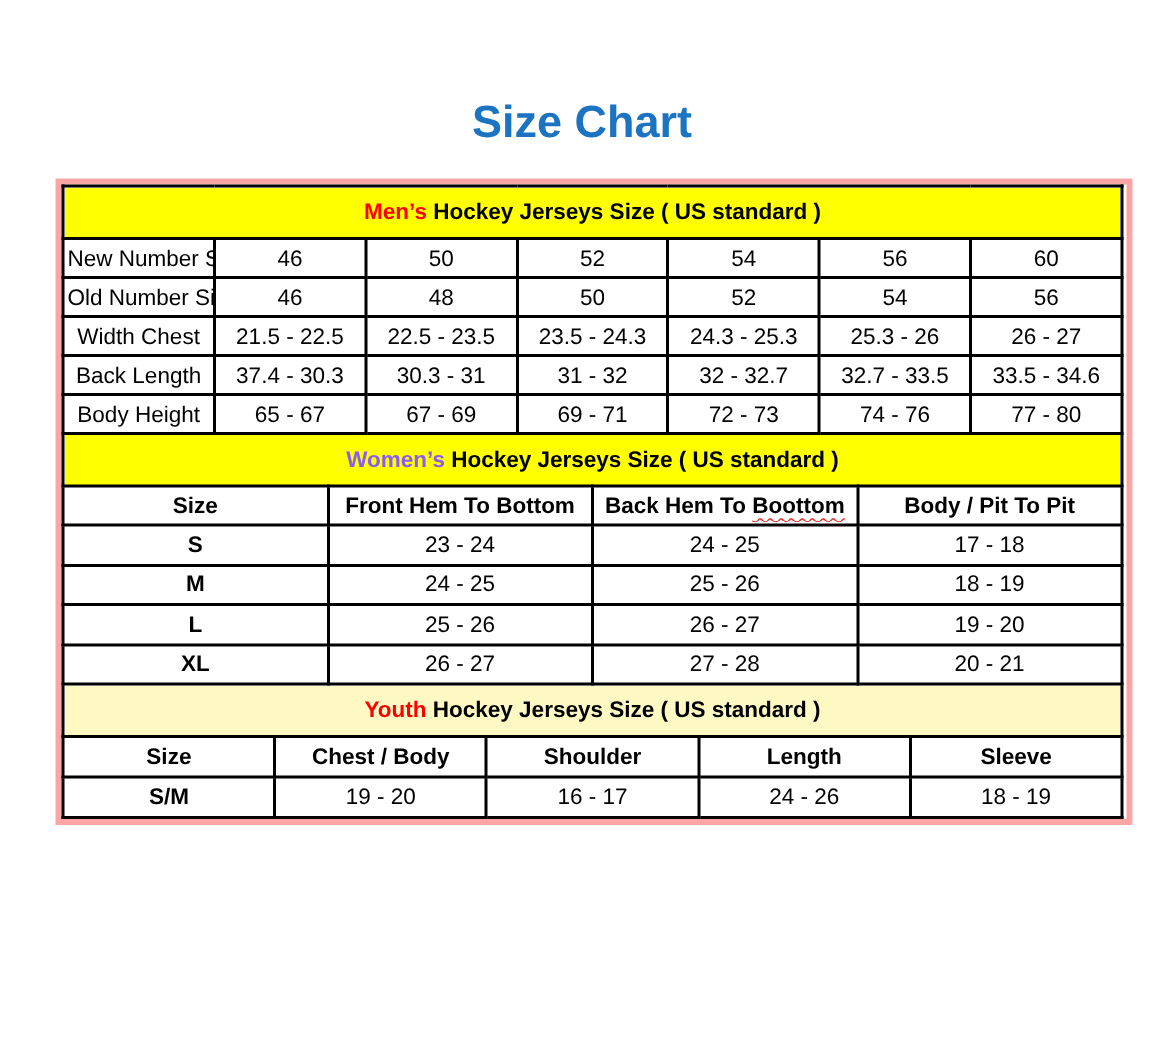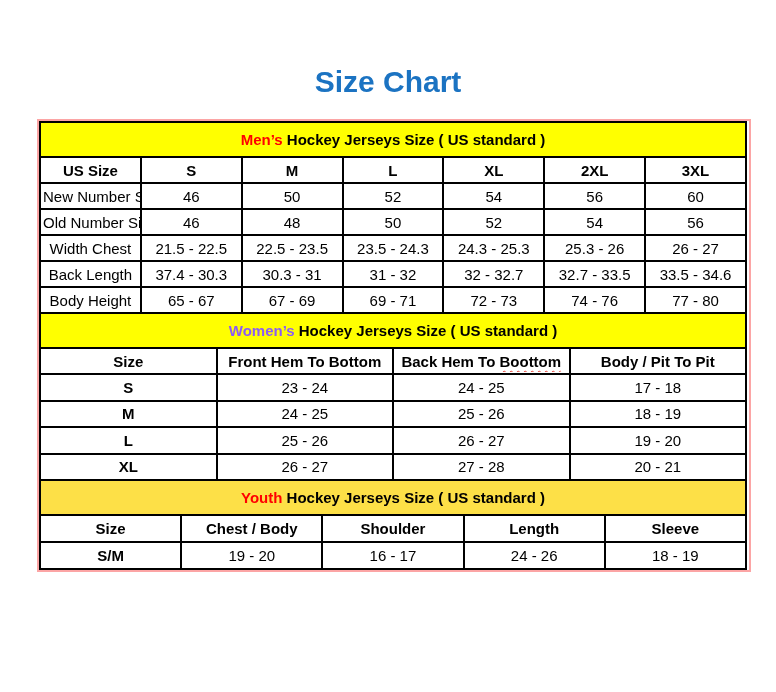--- a/index.html
+++ b/index.html
@@ -21,21 +21,21 @@
     padding-top: 64px;
     text-align: center;
     font-size: 30px;
     line-height: 36px;
     font-weight: 700;
     letter-spacing: 0px;
   }
   #table-root {
     margin: 19px 0 0 37px;
     width: 710px;
-    border: 2px solid #fca5a5;
+    border: 4px solid #fca5a5;
   }
   table.size-table {
     border-collapse: collapse;
     width: 708px;
     table-layout: fixed;
   }
   table.size-table td {
     border: 2px solid #000;
     background: #ffffff;
     text-align: center;
@@ -79,29 +79,20 @@
 </head>
 <body>
 
 <div class="page">
   <h1 class="page-title" style="color: rgb(27, 115, 194);">Size Chart</h1>
   <div id="table-root">
       <table class="size-table mens">
         <tbody>
           <tr>
             <td colspan="7" class="band" style="background: rgb(255, 255, 0);"><span style="color: rgb(255, 0, 0);">Men’s</span><span> Hockey Jerseys Size ( US standard )</span></td>
-          </tr>
-          <tr class="header-row">
-            <td class="hdr c0">US Size</td>
-            <td class="hdr c1">S</td>
-            <td class="hdr c2">M</td>
-            <td class="hdr c3">L</td>
-            <td class="hdr c4">XL</td>
-            <td class="hdr c5">2XL</td>
-            <td class="hdr c6">3XL</td>
           </tr>
           <tr class="data-row">
             <td class="rowlabel c0">New Number Size</td>
             <td class="val c1">46</td>
             <td class="val c2">50</td>
             <td class="val c3">52</td>
             <td class="val c4">54</td>
             <td class="val c5">56</td>
             <td class="val c6">60</td>
           </tr>
@@ -176,21 +167,21 @@
             <td class="rowlabel c0">XL</td>
             <td class="val c1">26 - 27</td>
             <td class="val c2">27 - 28</td>
             <td class="val c3">20 - 21</td>
           </tr>
         </tbody>
       </table>
       <table class="size-table youth">
         <tbody>
           <tr>
-            <td colspan="5" class="band" style="background: #fde047;"><span style="color: rgb(255, 0, 0);">Youth</span><span> Hockey Jerseys Size ( US standard )</span></td>
+            <td colspan="5" class="band" style="background: #fef9c3;"><span style="color: rgb(255, 0, 0);">Youth</span><span> Hockey Jerseys Size ( US standard )</span></td>
           </tr>
           <tr class="header-row">
             <td class="hdr c0">Size</td>
             <td class="hdr c1">Chest / Body</td>
             <td class="hdr c2">Shoulder</td>
             <td class="hdr c3">Length</td>
             <td class="hdr c4">Sleeve</td>
           </tr>
           <tr class="data-row">
             <td class="rowlabel c0">S/M</td>

